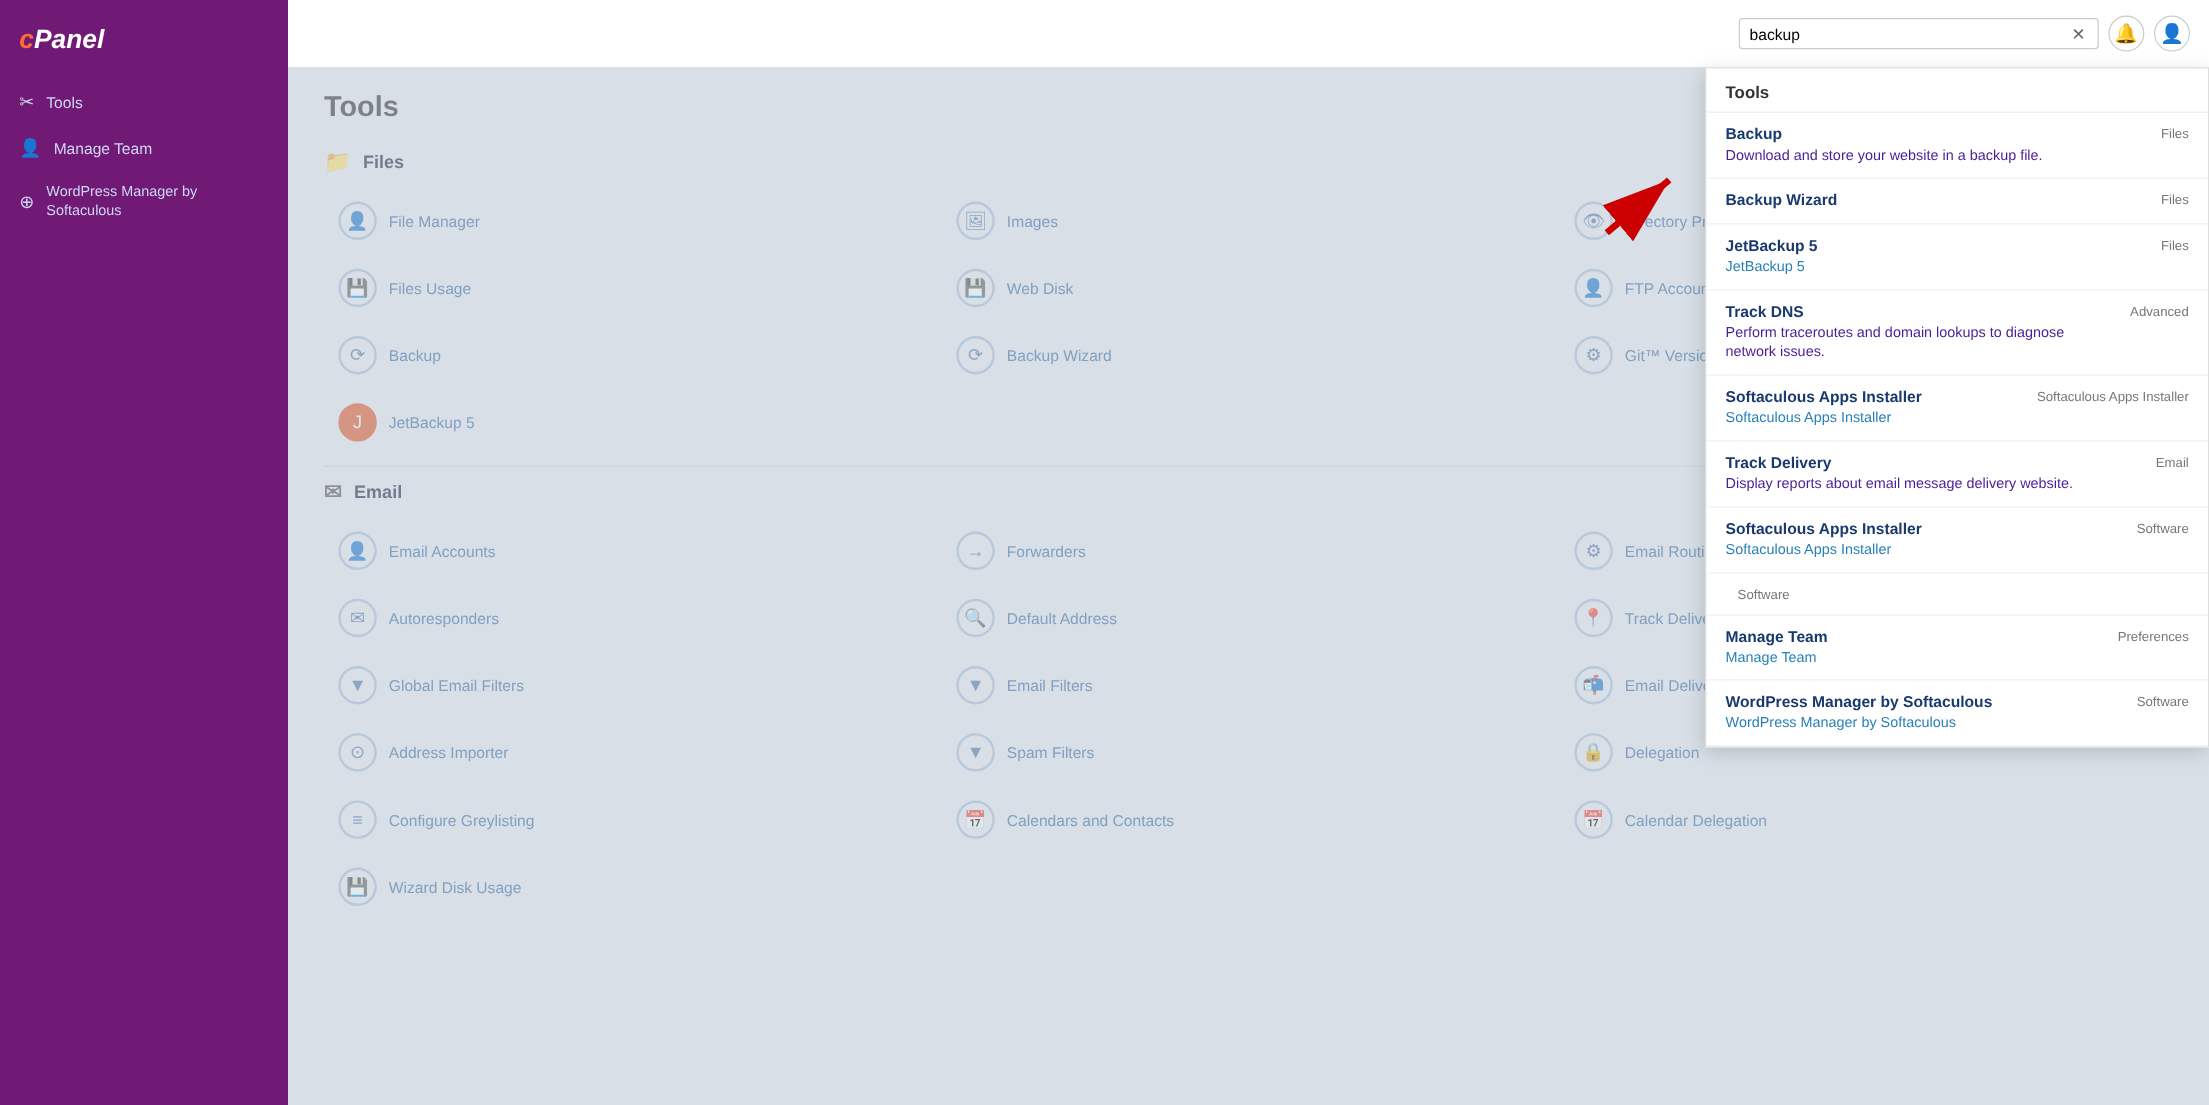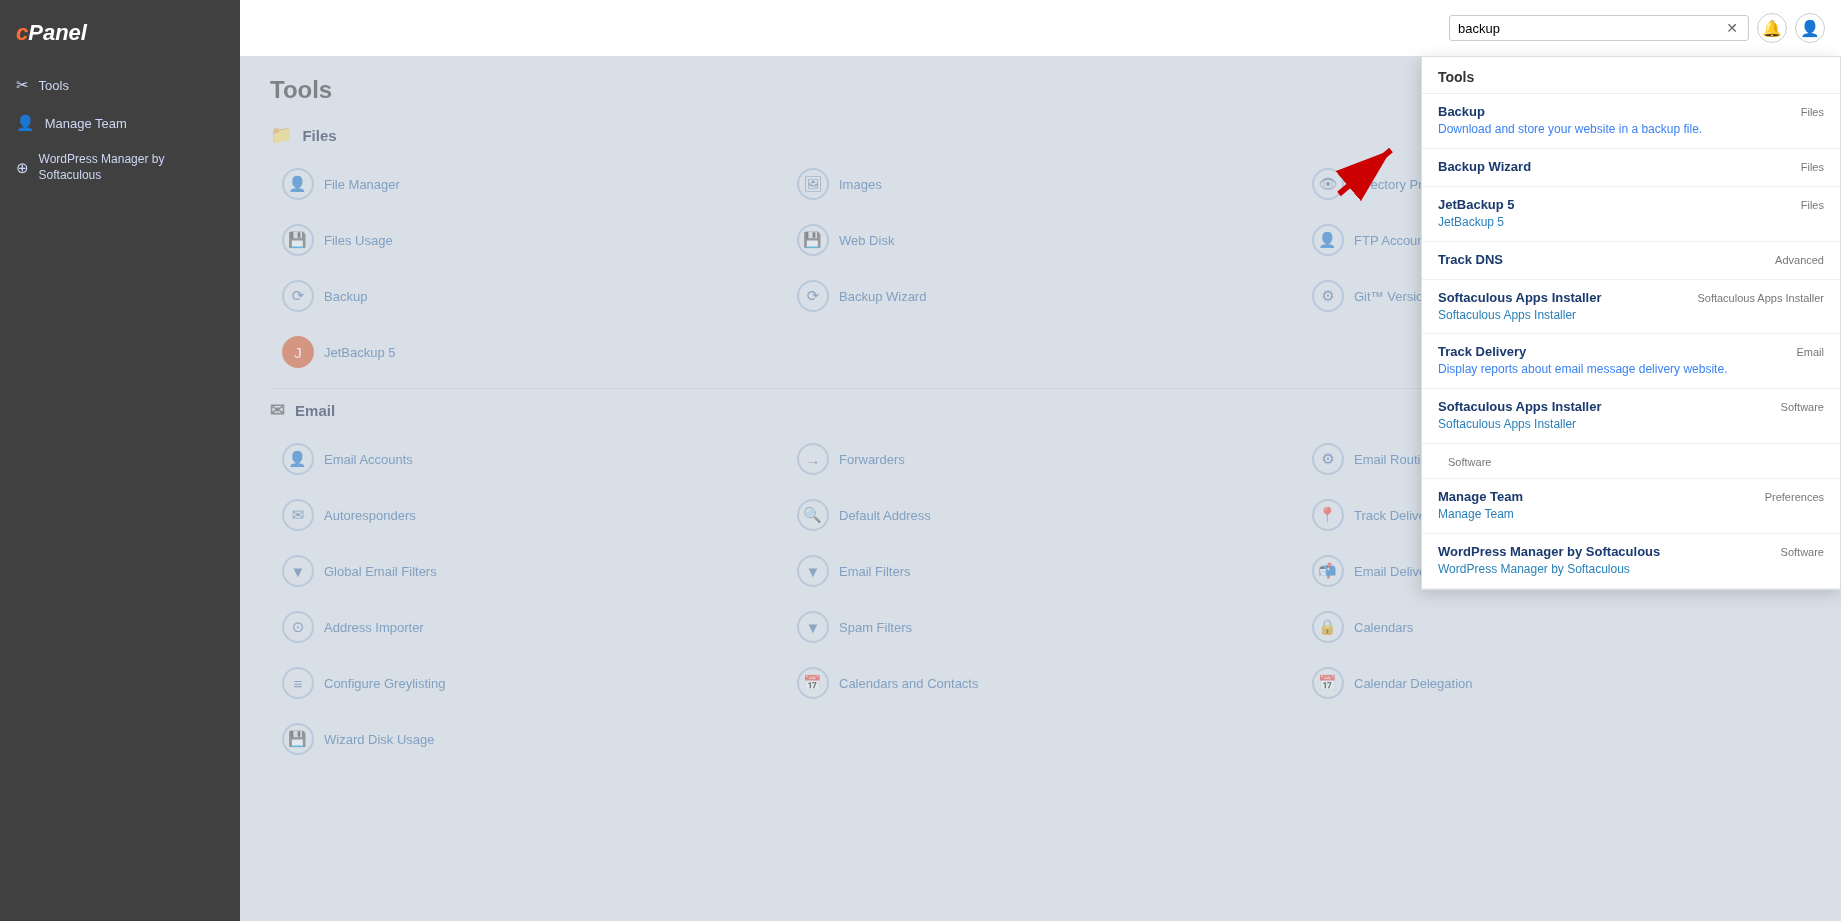--- a/index.html
+++ b/index.html
@@ -1,21 +1,21 @@
 <!DOCTYPE html>
 <html><head>
   <meta charset="utf-8">
   <style>
     * { box-sizing: border-box; margin: 0; padding: 0; }
     body { font-family: Arial, sans-serif; font-size: 13px; background: #1a2744; display: flex; height: 921px; overflow: hidden; }
 
     
     .sidebar {
       width: 240px;
-      background: #404040;
+      background: #701a75;
       color: #fff;
       flex-shrink: 0;
       padding-top: 10px;
     }
     .sidebar-logo {
       padding: 10px 16px 20px;
       font-size: 22px;
       font-weight: bold;
       color: #fff;
       font-style: italic;
@@ -181,21 +181,21 @@
     }
     .dropdown-item-left { flex: 1; }
     .dropdown-item-title {
       font-size: 13px;
       font-weight: bold;
       color: #1a3a6e;
       margin-bottom: 2px;
     }
     .dropdown-item-desc {
       font-size: 12px;
-      color: #3b82f6;
+      color: #4c1d95;
       line-height: 1.4;
     }
     .dropdown-item-desc.blue {
       color: #2980b9;
     }
     .dropdown-item-tag {
       font-size: 11px;
       color: #777;
       white-space: nowrap;
       margin-left: 10px;
@@ -350,21 +350,21 @@
       <div class="grid-item">
         <div class="item-icon">⊙</div>
         <span>Address Importer</span>
       </div>
       <div class="grid-item">
         <div class="item-icon">▼</div>
         <span>Spam Filters</span>
       </div>
       <div class="grid-item">
         <div class="item-icon">🔒</div>
-        <span>Calendars</span>
+        <span>Delegation</span>
       </div>
       <div class="grid-item">
         <div class="item-icon">≡</div>
         <span>Configure Greylisting</span>
       </div>
       <div class="grid-item">
         <div class="item-icon">📅</div>
         <span>Calendars and Contacts</span>
       </div>
       <div class="grid-item">
@@ -414,20 +414,21 @@
     <div class="dropdown-item-left">
       <div class="dropdown-item-title">JetBackup 5</div>
       <div class="dropdown-item-desc blue">JetBackup 5</div>
     </div>
     <div class="dropdown-item-tag">Files</div>
   </div>
 
   <div class="dropdown-item">
     <div class="dropdown-item-left">
       <div class="dropdown-item-title">Track DNS</div>
+      <div class="dropdown-item-desc">Perform traceroutes and domain lookups to diagnose network issues.</div>
     </div>
     <div class="dropdown-item-tag">Advanced</div>
   </div>
 
   <div class="dropdown-item">
     <div class="dropdown-item-left">
       <div class="dropdown-item-title">Softaculous Apps Installer</div>
       <div class="dropdown-item-desc blue">Softaculous Apps Installer</div>
     </div>
     <div class="dropdown-item-tag">Softaculous Apps Installer</div>

